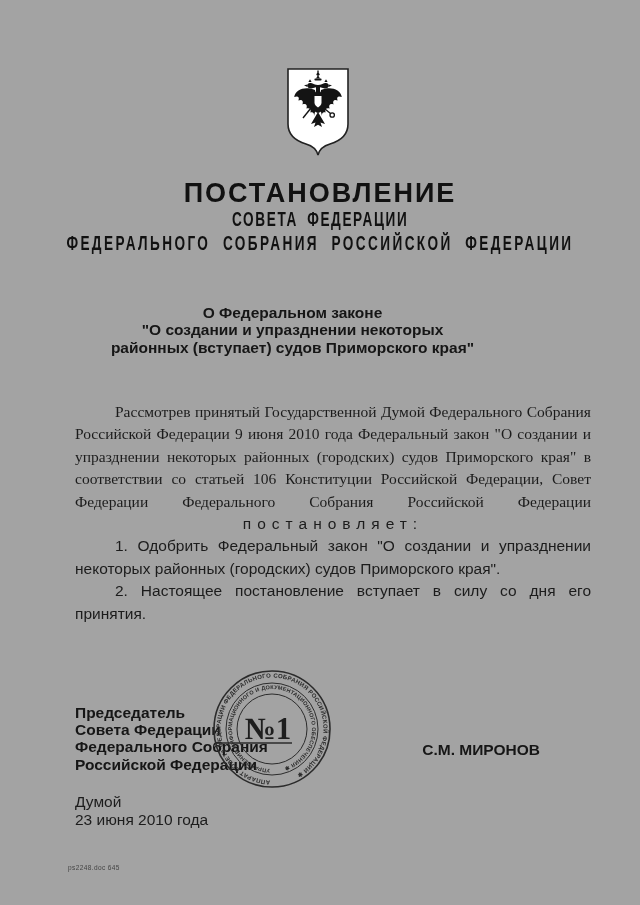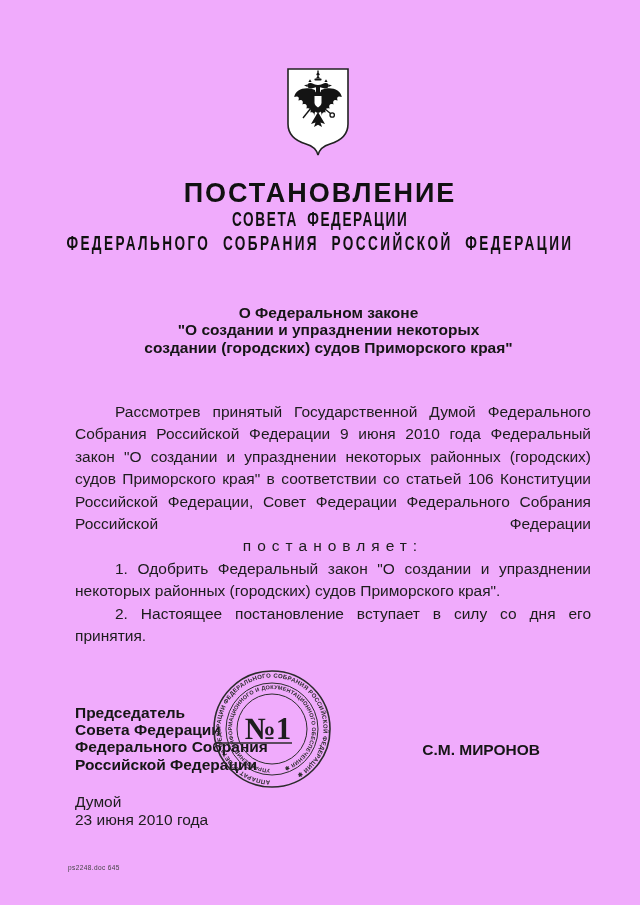--- a/index.html
+++ b/index.html
@@ -1,21 +1,21 @@
 <!DOCTYPE html>
 <html><head>
 <meta charset="utf-8">
 <style>
   * { margin: 0; padding: 0; box-sizing: border-box; }
   html, body { background: #ffffff; }
   .page {
     position: relative;
     width: 640px;
     height: 905px;
-    background: #f0abfc;
+    background: #a3a3a3;
     font-family: "Liberation Sans", sans-serif;
     color: #1a1a1a;
     overflow: hidden;
   }
   .emblem {
     position: absolute;
     left: 284px;
     top: 66px;
     width: 68px;
     height: 92px;
@@ -48,36 +48,35 @@
   .subject {
     position: absolute;
     left: 0;
     top: 304px;
     width: 585px;
     text-align: center;
     font-size: 15.5px;
     font-weight: bold;
     line-height: 17.4px;
     color: #161616;
-    margin-left: 36px;
   }
   .body-text {
     position: absolute;
     left: 75px;
     top: 401px;
     width: 516px;
     font-size: 15.5px;
     line-height: 22.4px;
     color: #1c1c1c;
   }
   .body-text p {
     text-align: justify;
     text-indent: 40px;
   }
-  .body-text p.preamble { text-align-last: justify; }
+  .body-text p.preamble { text-align-last: justify; font-family: Liberation Serif, serif; }
   .resolves {
     letter-spacing: 6px;
     text-align: center;
   }
   .sig-block {
     position: absolute;
     left: 75px;
     top: 692px;
     font-size: 15.5px;
     font-weight: bold;
@@ -162,21 +161,21 @@
   <div class="org-line org-line-1">
     <span class="condensed">СОВЕТА ФЕДЕРАЦИИ</span>
   </div>
   <div class="org-line org-line-2">
     <span class="condensed wide">ФЕДЕРАЛЬНОГО СОБРАНИЯ РОССИЙСКОЙ ФЕДЕРАЦИИ</span>
   </div>
 
   <div class="subject">
     <div>О Федеральном законе</div>
     <div>"О создании и упразднении некоторых</div>
-    <div>создании (городских) судов Приморского края"</div>
+    <div>районных (вступает) судов Приморского края"</div>
   </div>
 
   <div class="body-text">
     <p class="preamble">Рассмотрев принятый Государственной Думой Федерального Собрания Российской Федерации 9 июня 2010 года Федеральный закон "О создании и упразднении некоторых районных (городских) судов Приморского края" в соответствии со статьей 106 Конституции Российской Федерации, Совет Федерации Федерального Собрания Российской Федерации</p>
     <div class="resolves">постановляет:</div>
     <p>1. Одобрить Федеральный закон "О создании и упразднении некоторых районных (городских) судов Приморского края".</p>
     <p>2. Настоящее постановление вступает в силу со дня его принятия.</p>
   </div>
 
   <div class="sig-block">

